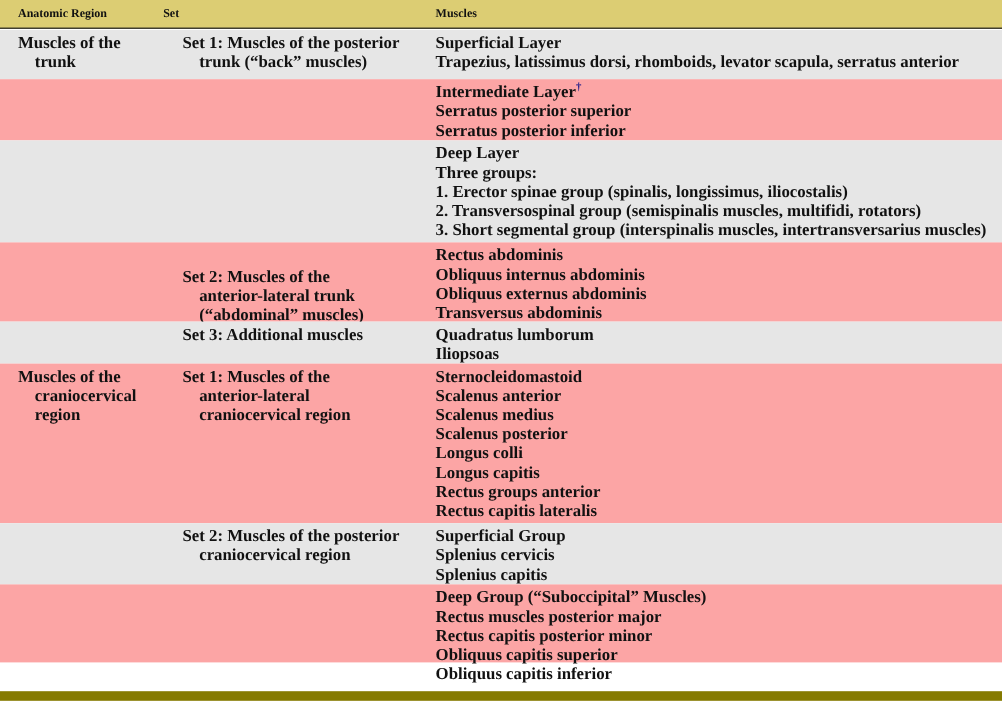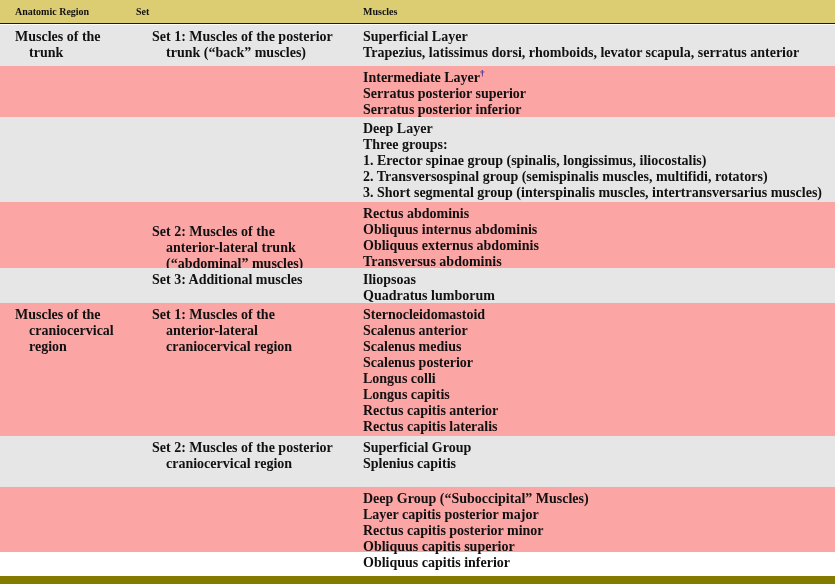--- a/index.html
+++ b/index.html
@@ -79,63 +79,64 @@
           <span class="line">Obliquus externus abdominis</span>
           <span class="line">Transversus abdominis</span>
         </div>
       </div>
       <div class="row gray" style="top: 268px; height: 35px;">
         <div class="cell c1" style="top: 4px;"></div>
         <div class="cell c2" style="top: 4px;">
           <span class="line">Set 3: Additional muscles</span>
         </div>
         <div class="cell c3" style="top: 4px;">
+          <span class="line">Quadratus lumborum</span>
           <span class="line">Iliopsoas</span>
-          <span class="line">Quadratus lumborum</span>
         </div>
       </div>
       <div class="row white" style="top: 303px; height: 133px;">
         <div class="cell c1" style="top: 4px;">
           <span class="line">Muscles of the</span>
           <span class="line indent">craniocervical</span>
           <span class="line indent">region</span>
         </div>
         <div class="cell c2" style="top: 4px;">
           <span class="line">Set 1: Muscles of the</span>
           <span class="line indent">anterior-lateral</span>
           <span class="line indent">craniocervical region</span>
         </div>
         <div class="cell c3" style="top: 4px;">
           <span class="line">Sternocleidomastoid</span>
           <span class="line">Scalenus anterior</span>
           <span class="line">Scalenus medius</span>
           <span class="line">Scalenus posterior</span>
           <span class="line">Longus colli</span>
           <span class="line">Longus capitis</span>
-          <span class="line">Rectus capitis anterior</span>
+          <span class="line">Rectus groups anterior</span>
           <span class="line">Rectus capitis lateralis</span>
         </div>
       </div>
       <div class="row gray" style="top: 436px; height: 51px;">
         <div class="cell c1" style="top: 4px;"></div>
         <div class="cell c2" style="top: 4px;">
           <span class="line">Set 2: Muscles of the posterior</span>
           <span class="line indent">craniocervical region</span>
         </div>
         <div class="cell c3" style="top: 4px;">
           <span class="line bold">Superficial Group</span>
+          <span class="line">Splenius cervicis</span>
           <span class="line">Splenius capitis</span>
         </div>
       </div>
       <div class="row white" style="top: 487px; height: 65px;">
         <div class="cell c1" style="top: 4px;"></div>
         <div class="cell c2" style="top: 4px;"></div>
         <div class="cell c3" style="top: 4px;">
           <span class="line bold">Deep Group (“Suboccipital” Muscles)</span>
-          <span class="line">Layer capitis posterior major</span>
+          <span class="line">Rectus muscles posterior major</span>
           <span class="line">Rectus capitis posterior minor</span>
           <span class="line">Obliquus capitis superior</span>
           <span class="line">Obliquus capitis inferior</span>
         </div>
       </div>
     </div>
   <div class="bottom-bar"></div>
 </div>
 
 </body></html>

